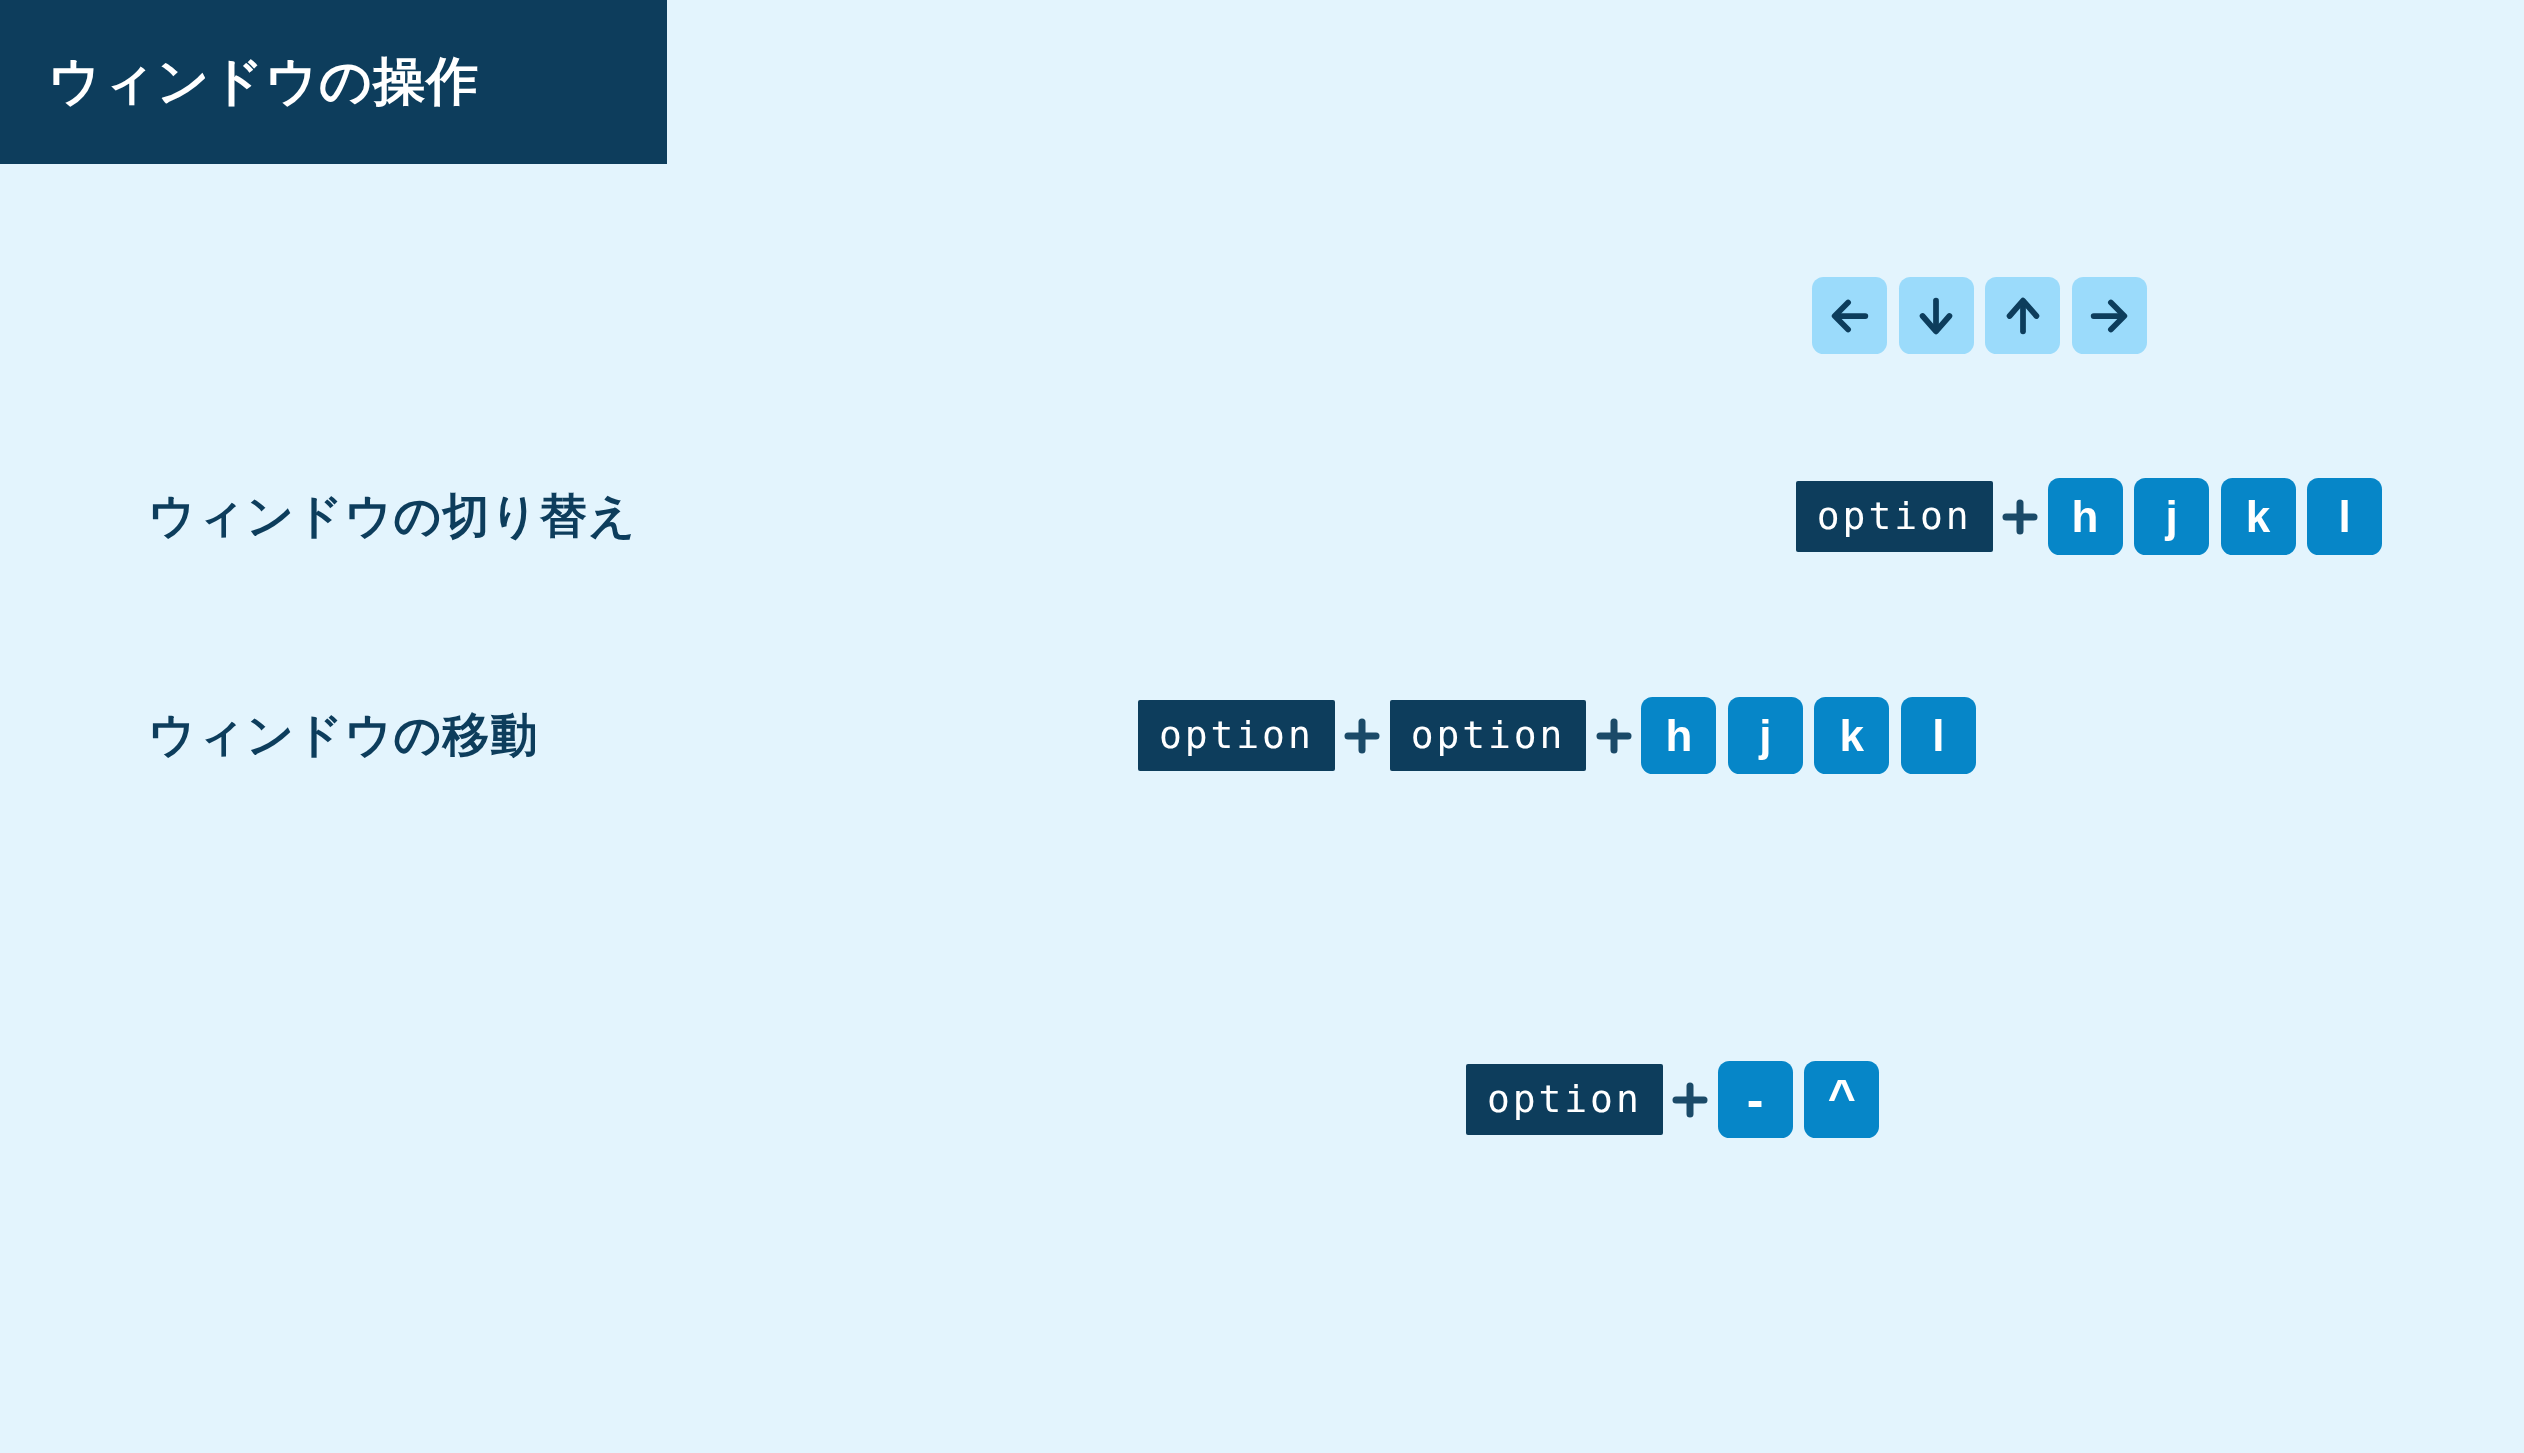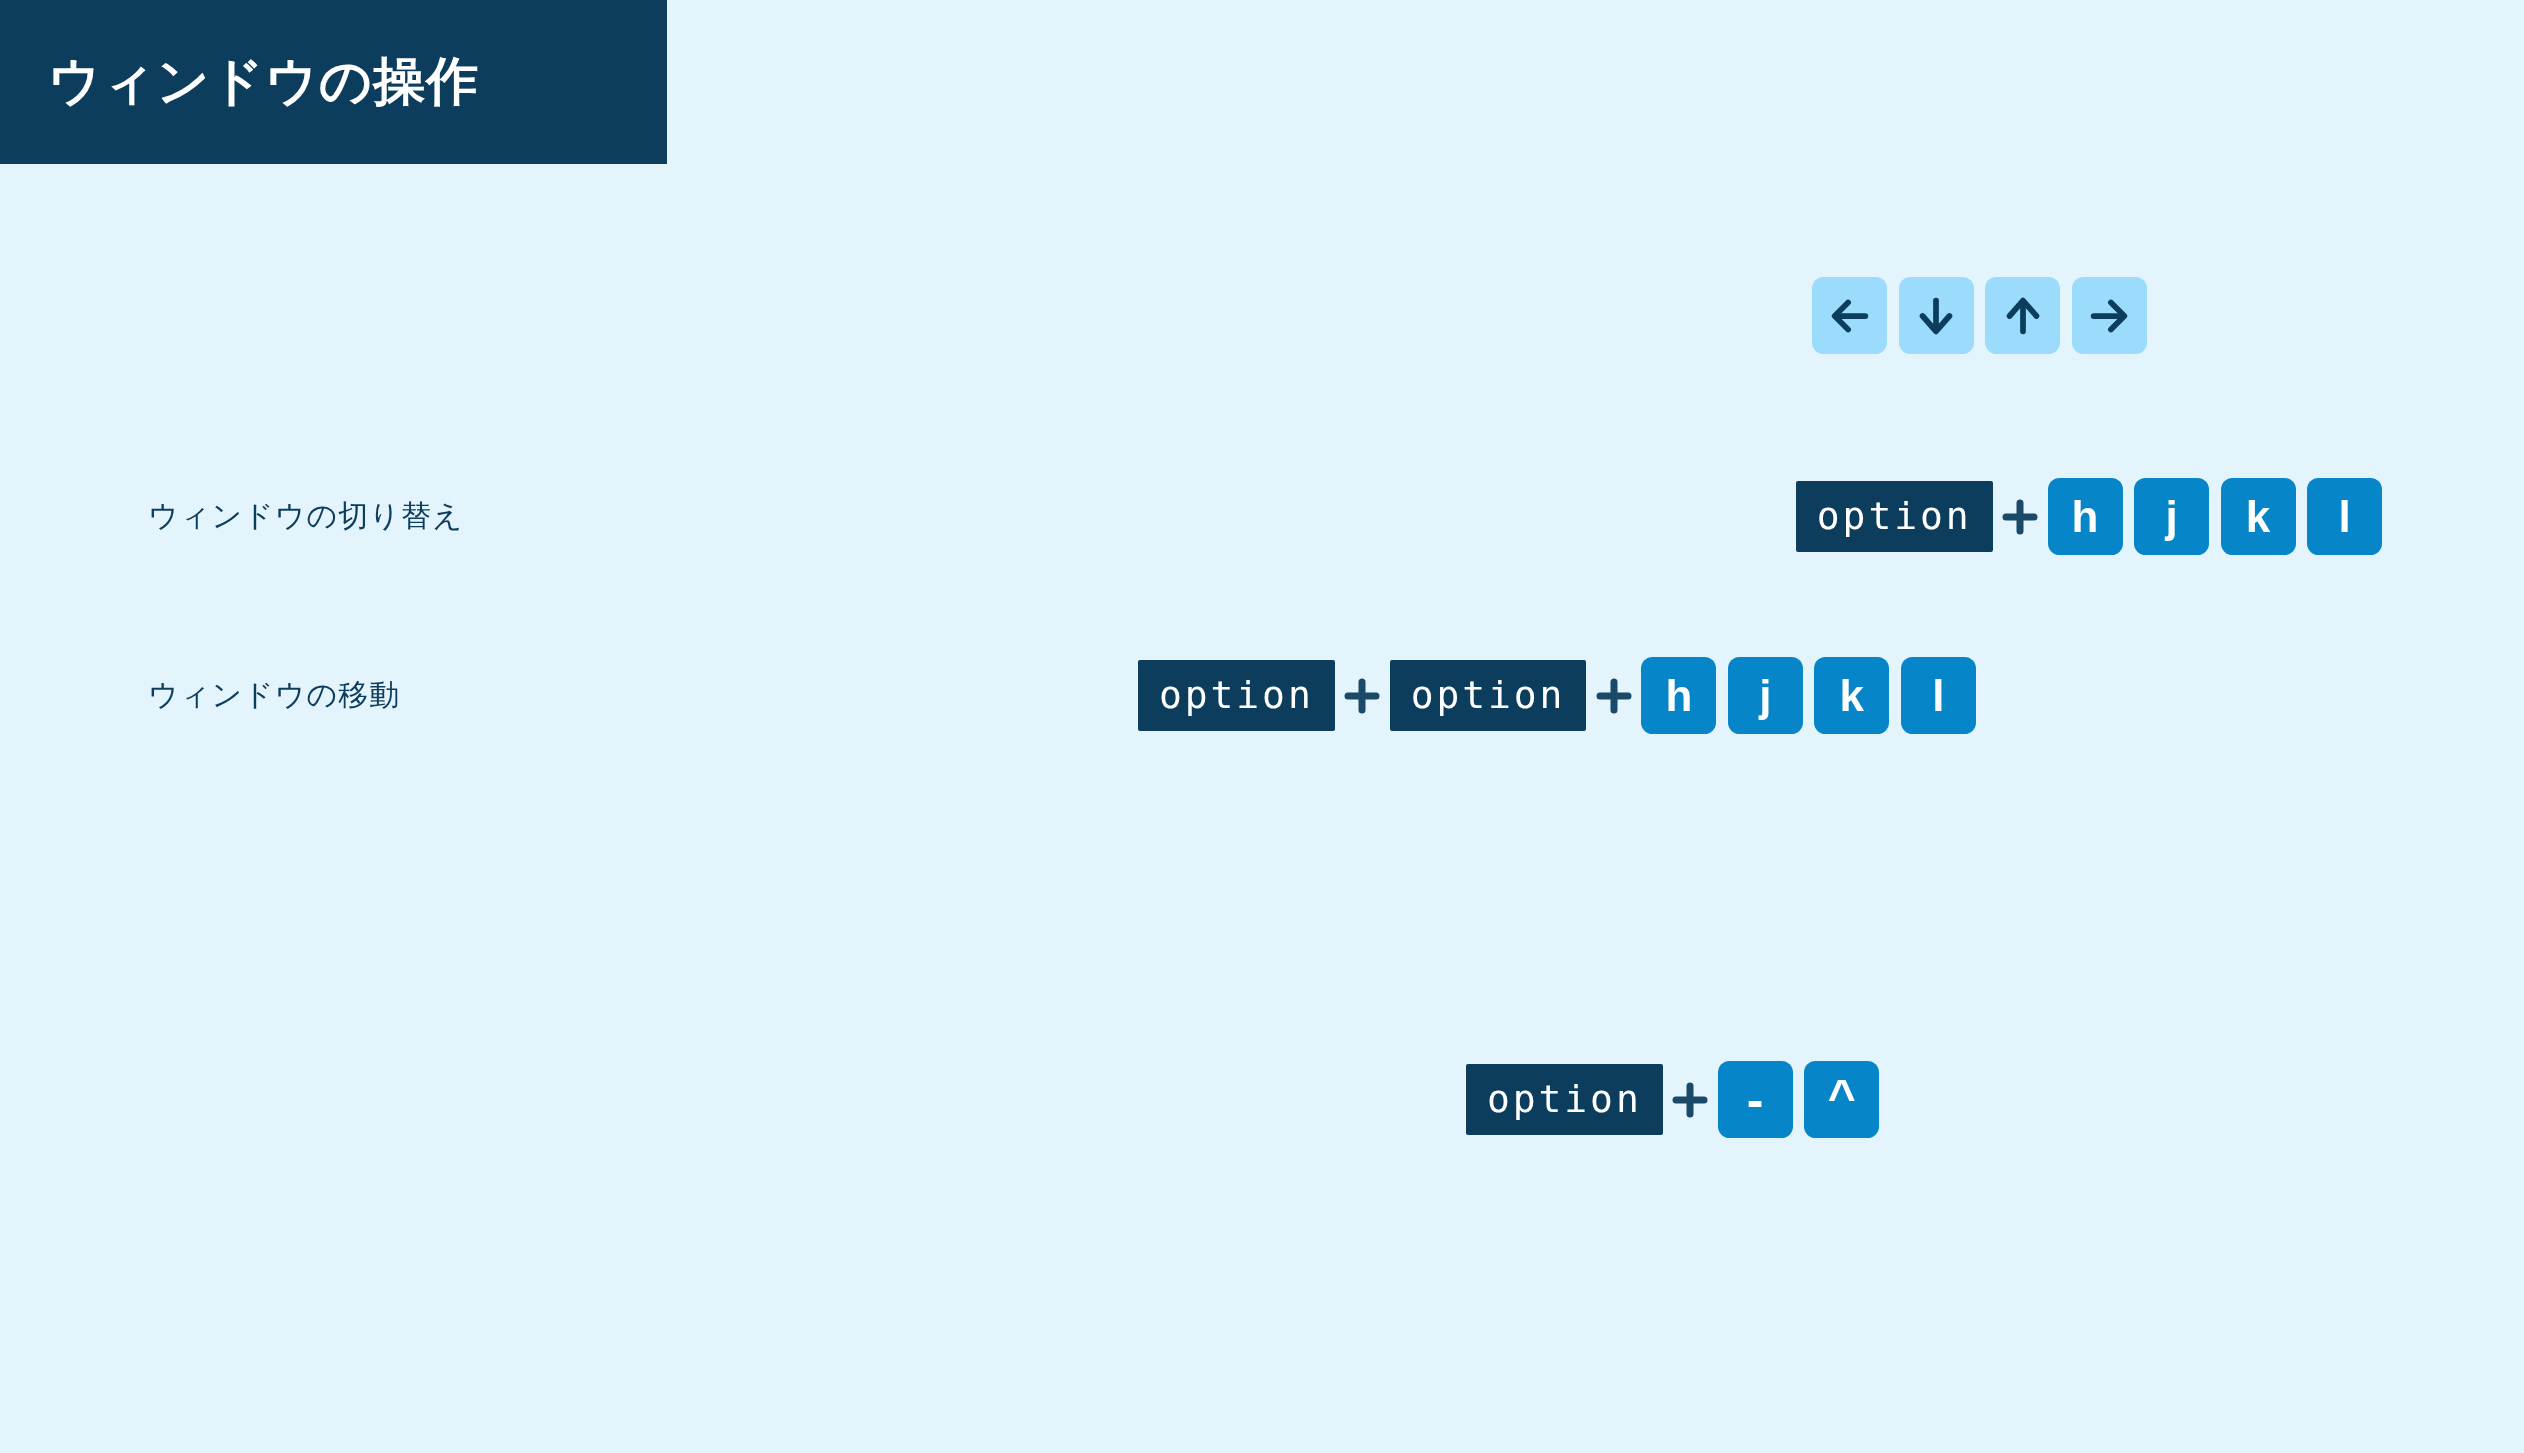--- a/index.html
+++ b/index.html
@@ -59,29 +59,29 @@
   
   .row {
     position: absolute;
     left: 0;
     width: 2525px;
     height: 105px;
     display: flex;
     align-items: center;
   }
   .row-1 { top: 464px; }
-  .row-2 { top: 643px; }
+  .row-2 { top: 683px; }
   .row-3 { top: 1047px; }
 
   .row-label {
     position: absolute;
     left: 148px;
     color: #0d3d5c;
-    font-size: 30px;
-    font-weight: normal;
+    font-size: 47px;
+    font-weight: bold;
     letter-spacing: 1px;
     white-space: nowrap;
   }
 
   .keys {
     position: absolute;
     display: flex;
     align-items: center;
   }
   .keys-right { right: 143px; }

